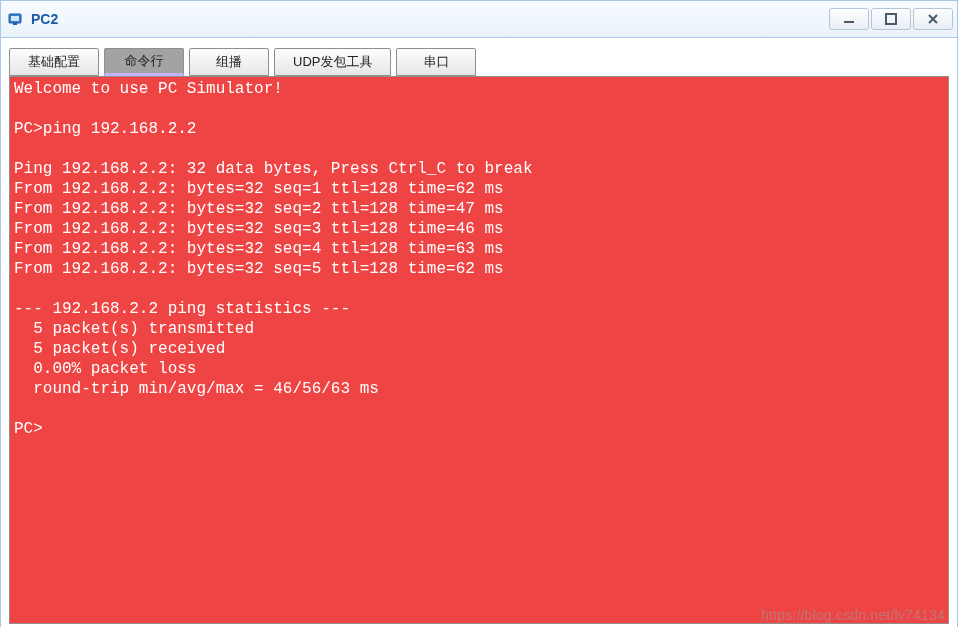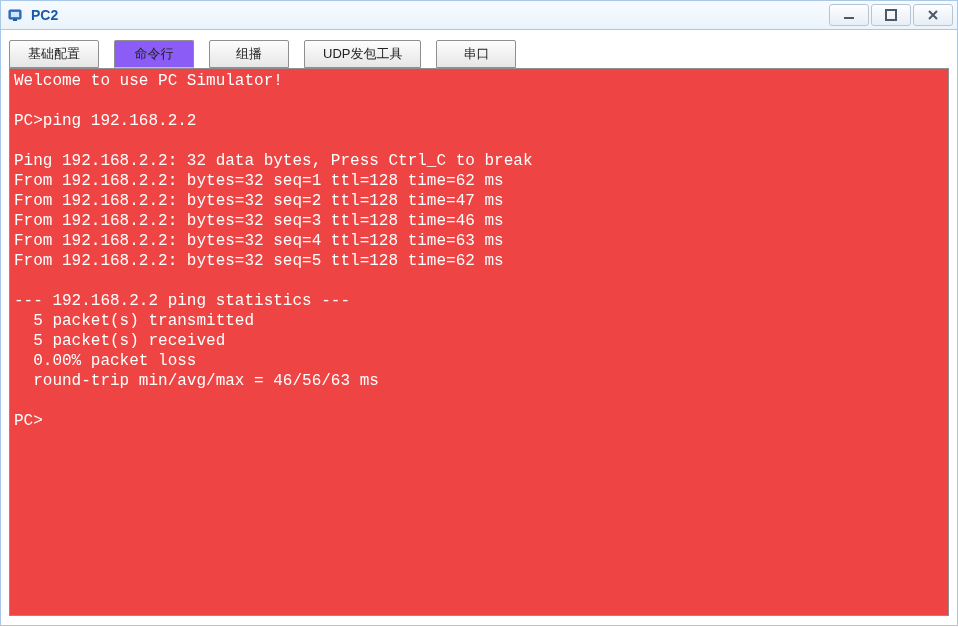--- a/index.html
+++ b/index.html
@@ -5,21 +5,21 @@
   * { box-sizing: border-box; margin: 0; padding: 0; }
   body {
     font-family: "Microsoft YaHei", "Segoe UI", Tahoma, sans-serif;
     background: #fff;
     width: 958px;
     height: 627px;
     overflow: hidden;
     position: relative;
   }
   .titlebar {
-    height: 30px;
+    height: 38px;
     background: linear-gradient(to bottom, #f7fbff 0%, #eaf3fb 100%);
     border: 1px solid #a9c7e6;
     display: flex;
     align-items: center;
     padding: 0 4px 0 6px;
     position: relative;
   }
   .title-icon { width: 18px; height: 18px; margin-right: 6px; position: relative; }
   .title-text { color: #1a5aa8; font-size: 14px; font-weight: bold; flex: 1; }
   .win-controls { display: flex; gap: 0; }
@@ -34,37 +34,37 @@
   }
   .win-btn svg { display:block; }
   .client {
     border: 1px solid #a9c7e6;
     border-top: none;
     height: 596px;
     padding: 10px 8px 8px 8px;
     background: #fff;
     position: relative;
   }
-  .tabs { display: flex; gap: 16px; }
+  .tabs { display: flex; gap: 6px; }
   .tab {
     border: 1px solid #8f8f8f;
     border-bottom: 1px solid #8f8f8f;
     background: linear-gradient(to bottom,#fdfdfd,#e6e6e6);
     height: 28px;
     padding: 0 18px;
     font-size: 13px;
     color: #222;
     display: flex; align-items: center; justify-content: center;
     margin-right: -1px;
     min-width: 80px;
     border-radius: 2px 2px 0 0;
   }
   .tab.active {
-    background: #8b5cf6;
-    border-bottom: 1px solid #c4b5fd;
+    background: #a3a3a3;
+    border-bottom: 3px solid #c4b5fd;
     position: relative; z-index: 2;
   }
   .tab.wide { min-width: 110px; text-align: right; }
   .terminal-wrap {
     margin-top: 0px;
     border: 1px solid #8f8f8f;
     height: 548px;
     background: #000;
     position: relative;
   }
@@ -155,13 +155,14 @@
 <span></span>
 <span>--- 192.168.2.2 ping statistics ---</span>
 <span>  5 packet(s) transmitted</span>
 <span>  5 packet(s) received</span>
 <span>  0.00% packet loss</span>
 <span>  round-trip min/avg/max = 46/56/63 ms</span>
 <span></span>
 <span>PC&gt;</span></div>
   </div>
 
+  <div class="watermark">https://blog.csdn.net/lv74134</div>
 </div>
 
 </body></html>

